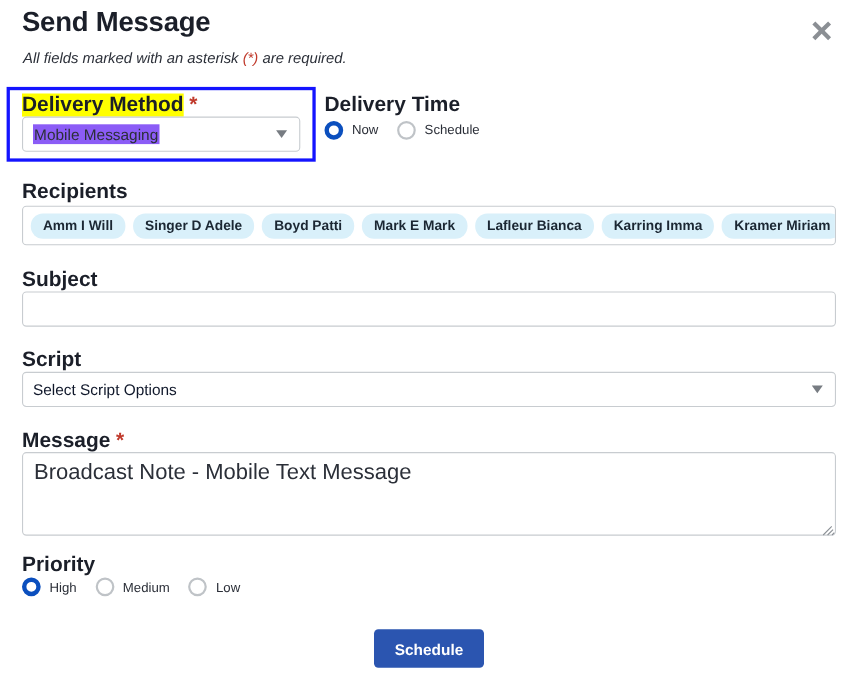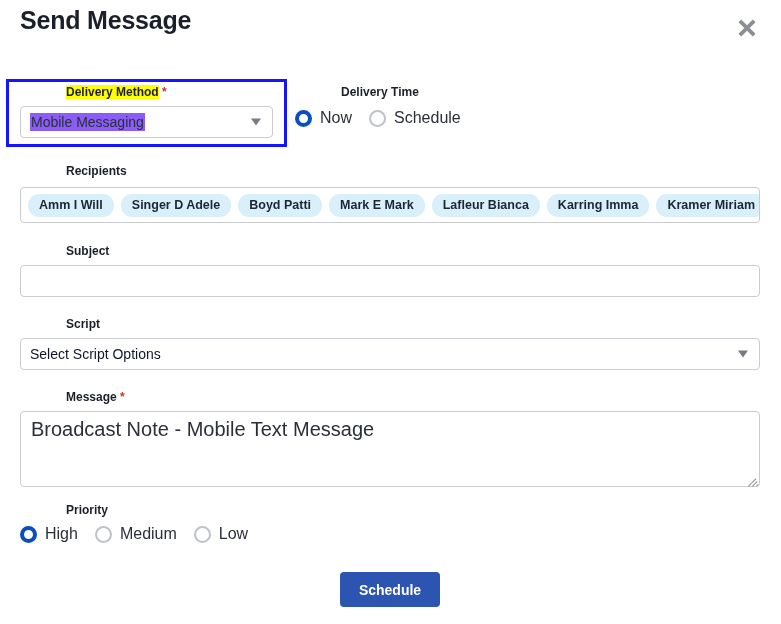--- a/index.html
+++ b/index.html
@@ -41,24 +41,23 @@
     position: absolute;
     right: 17px; top: 11px;
     width: 34px; height: 34px;
     display: flex; align-items: center; justify-content: center;
     cursor: pointer;
   }
   .close-btn svg { display: block; }
 
   
   .label {
-    font-size: 12px;
+    font-size: 19px;
     font-weight: bold;
     color: #1b1f29;
-    margin-left: 46px;
   }
   .label .req { color: #c0392b; font-weight: bold; }
   .hl { background: #ffff00; }
 
   .input-box {
     background: #ffffff;
     border: 1px solid #c8ccd0;
     border-radius: 4px;
     font-size: 14px;
     color: #2b2f38;
@@ -119,21 +118,21 @@
     border-radius: 50%;
     background: #ffffff;
     border: 2px solid #bfc3c7;
     flex: 0 0 auto;
   }
   .radio.on {
     border: 4px solid #0b4fbe;
   }
   .radio-text {
     margin-left: 8px;
-    font-size: 16px;
+    font-size: 12px;
     color: #2b2f38;
     white-space: nowrap;
   }
 
   
   .rc-label { position: absolute; left: 20px; top: 164px; }
   .rc-box {
     position: absolute;
     left: 20px; top: 187px;
     width: 740px; height: 36px;
@@ -230,20 +229,21 @@
     cursor: pointer;
     font-family: "Liberation Sans", sans-serif;
   }
 </style>
 </head>
 <body>
 
 <div id="page">
 
   <div class="title">Send Message</div>
+  <div class="subtitle"><span>All fields marked with an asterisk </span><span class="req">(*)</span><span> are required.</span></div>
 
   <div class="close-btn">
     <span>
       <svg width="26" height="26" viewBox="0 0 26 26">
         <path d="M4.5 7.2 L7.2 4.5 L13 10.3 L18.8 4.5 L21.5 7.2 L15.7 13 L21.5 18.8 L18.8 21.5 L13 15.7 L7.2 21.5 L4.5 18.8 L10.3 13 Z" fill="#8b8f94"></path>
       </svg>
     </span>
   </div>
 
   <div class="focus-ring"></div>

